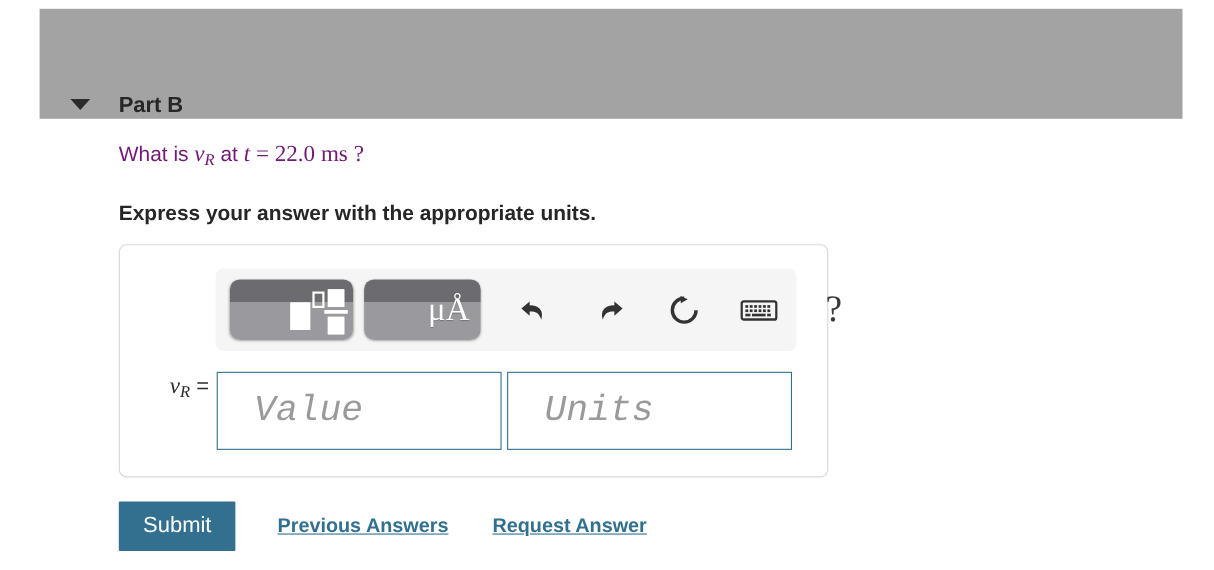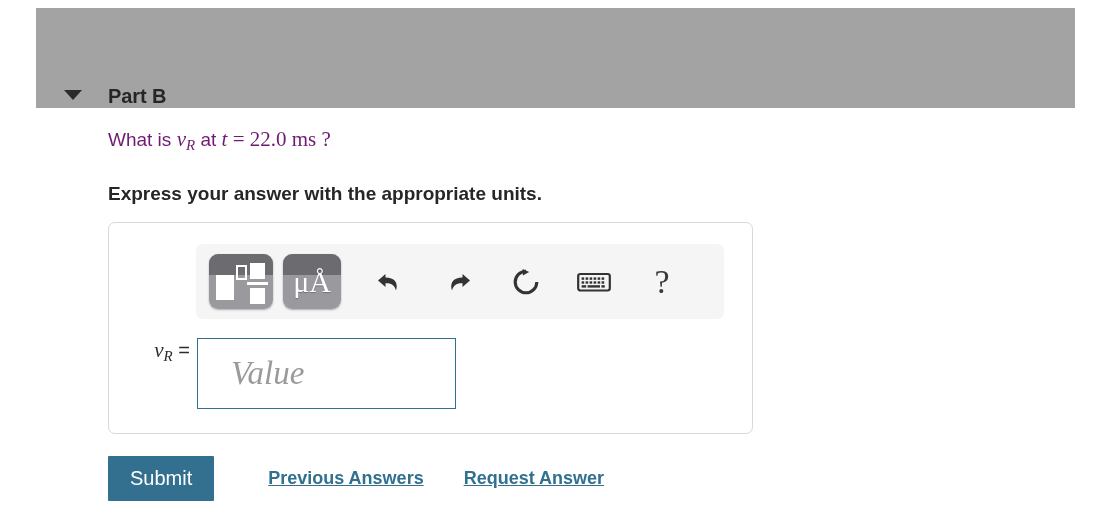--- a/index.html
+++ b/index.html
@@ -122,20 +122,21 @@
     height: 55px;
     border-radius: 9px;
     background: linear-gradient(to bottom, #6c6c70 0%, #6c6c70 38%, #9a9a9e 38%, #9a9a9e 100%);
     box-shadow: 0 1px 2px rgba(0,0,0,0.30);
     display: flex;
     align-items: center;
     justify-content: center;
     position: relative;
     cursor: pointer;
     flex: none;
+    padding-left: 48px;
   }
   .tbtn.template { margin-left: 13px; }
   .tbtn.units { margin-left: 10px; width: 58px; }
 
   
   .tmpl-wrap {
     position: relative;
     width: 54px;
     height: 46px;
   }
@@ -210,21 +211,21 @@
     border: 1px solid #31708f;
     background: #ffffff;
     box-sizing: border-box;
     display: flex;
     align-items: center;
     cursor: text;
   }
   .field.value-field { width: 259px; }
   .field.units-field { width: 259px; margin-left: 5px; }
   .placeholder {
-    font-family: Liberation Serif, serif;
+    font-family: Liberation Mono, monospace;
     font-style: italic;
     font-size: 33px;
     color: #9a9a9a;
     padding-left: 33px;
     user-select: none;
   }
 
   
   .actions {
     position: absolute;
@@ -239,21 +240,21 @@
     font-size: 20px;
     font-family: "Liberation Sans", sans-serif;
     border: none;
     border-radius: 1px;
     padding: 0 22px;
     height: 45px;
     line-height: 45px;
     cursor: pointer;
   }
   .link {
-    margin-left: 54px;
+    margin-left: 38px;
     color: #31708f;
     font-size: 18px;
     font-weight: bold;
     text-decoration: underline;
     cursor: pointer;
     white-space: nowrap;
   }
   .link.second { margin-left: 40px; }
 </style>
 </head>
@@ -350,20 +351,23 @@
     </div>
   </div>
 
   <div class="input-row">
     <div class="var-label"><span class="mathit">v</span><span class="sub">R</span><span>&nbsp;</span><span>=</span></div>
 
     <div class="field value-field">
       <span class="placeholder">Value</span>
     </div>
 
+    <div class="field units-field">
+      <span class="placeholder">Units</span>
+    </div>
   </div>
 </div>
 
 <div class="actions">
   <button class="submit-btn">Submit</button>
   <a class="link">Previous Answers</a>
   <a class="link second">Request Answer</a>
 </div>
 
 </body></html>

